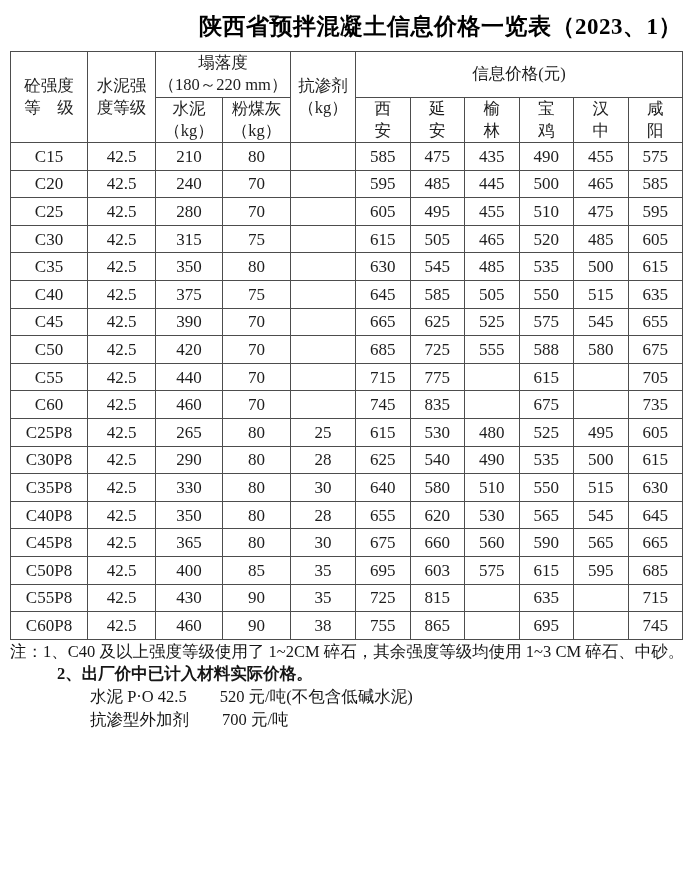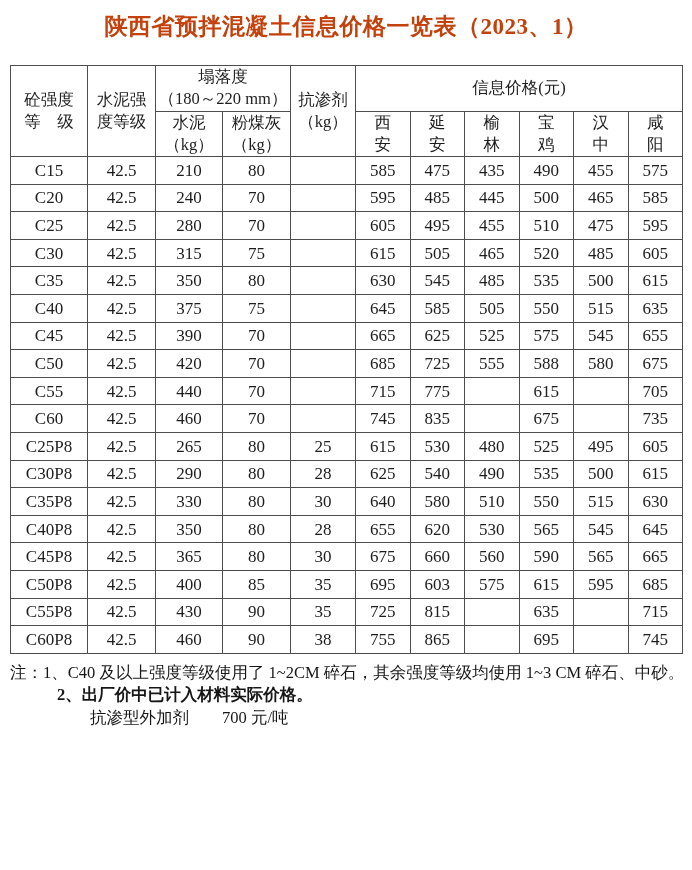--- a/index.html
+++ b/index.html
@@ -5,26 +5,26 @@
   html,body { margin:0; padding:0; }
   body {
     width:692px; height:870px;
     background:#ffffff;
     color:#1a1a1a;
     font-family:"Liberation Serif","DejaVu Serif",serif;
     overflow:hidden;
   }
   .page { padding:6px 10px 0 10px; }
   .title {
-    text-align:center;
+    text-align:right;
     font-size:23px;
     font-weight:bold;
     letter-spacing:0.5px;
-    margin:5px 0 23px 0;
-    color:#c2410c;
+    margin:5px 0 9px 0;
+    color:#000000;
   }
   table.price-table {
     border-collapse:collapse;
     width:672px;
     table-layout:fixed;
   }
   .price-table th, .price-table td {
     border:1px solid #4d4d4d;
     text-align:center;
     vertical-align:middle;
@@ -46,21 +46,21 @@
   }
   
   col.c-grade   { width:77px; }
   col.c-cemgr   { width:68px; }
   col.c-cement  { width:67px; }
   col.c-flyash  { width:68px; }
   col.c-anti    { width:65px; }
   col.c-city    { width:54.5px; }
 
   .notes {
-    margin-top:8px;
+    margin-top:1px;
     font-size:16.5px;
     line-height:22.6px;
     color:#161616;
   }
   .note-line { white-space:nowrap; }
   .note-line.indent-0 { padding-left:0px; }
   .note-line.indent-1 { padding-left:47px;font-weight:bold; }
   .note-line.indent-2 { padding-left:80px; }
 
   .signature {
@@ -363,20 +363,21 @@
           <td>695</td>
           <td></td>
           <td>745</td>
         </tr>
       </tbody>
   </table>
 
   <div class="notes">
       <div class="note-line indent-0"><span>注：</span>1、C40 及以上强度等级使用了 1~2CM 碎石，其余强度等级均使用 1~3 CM 碎石、中砂。</div>
       <div class="note-line indent-1">2、出厂价中已计入材料实际价格。</div>
+      <div class="note-line indent-2">水泥  P·O 42.5　　520 元/吨(不包含低碱水泥)</div>
       <div class="note-line indent-2">抗渗型外加剂　　700 元/吨</div>
     </div>
 
   <div class="signature">
     <div class="signature-inner">
     </div>
   </div>
 
 </div>
 

